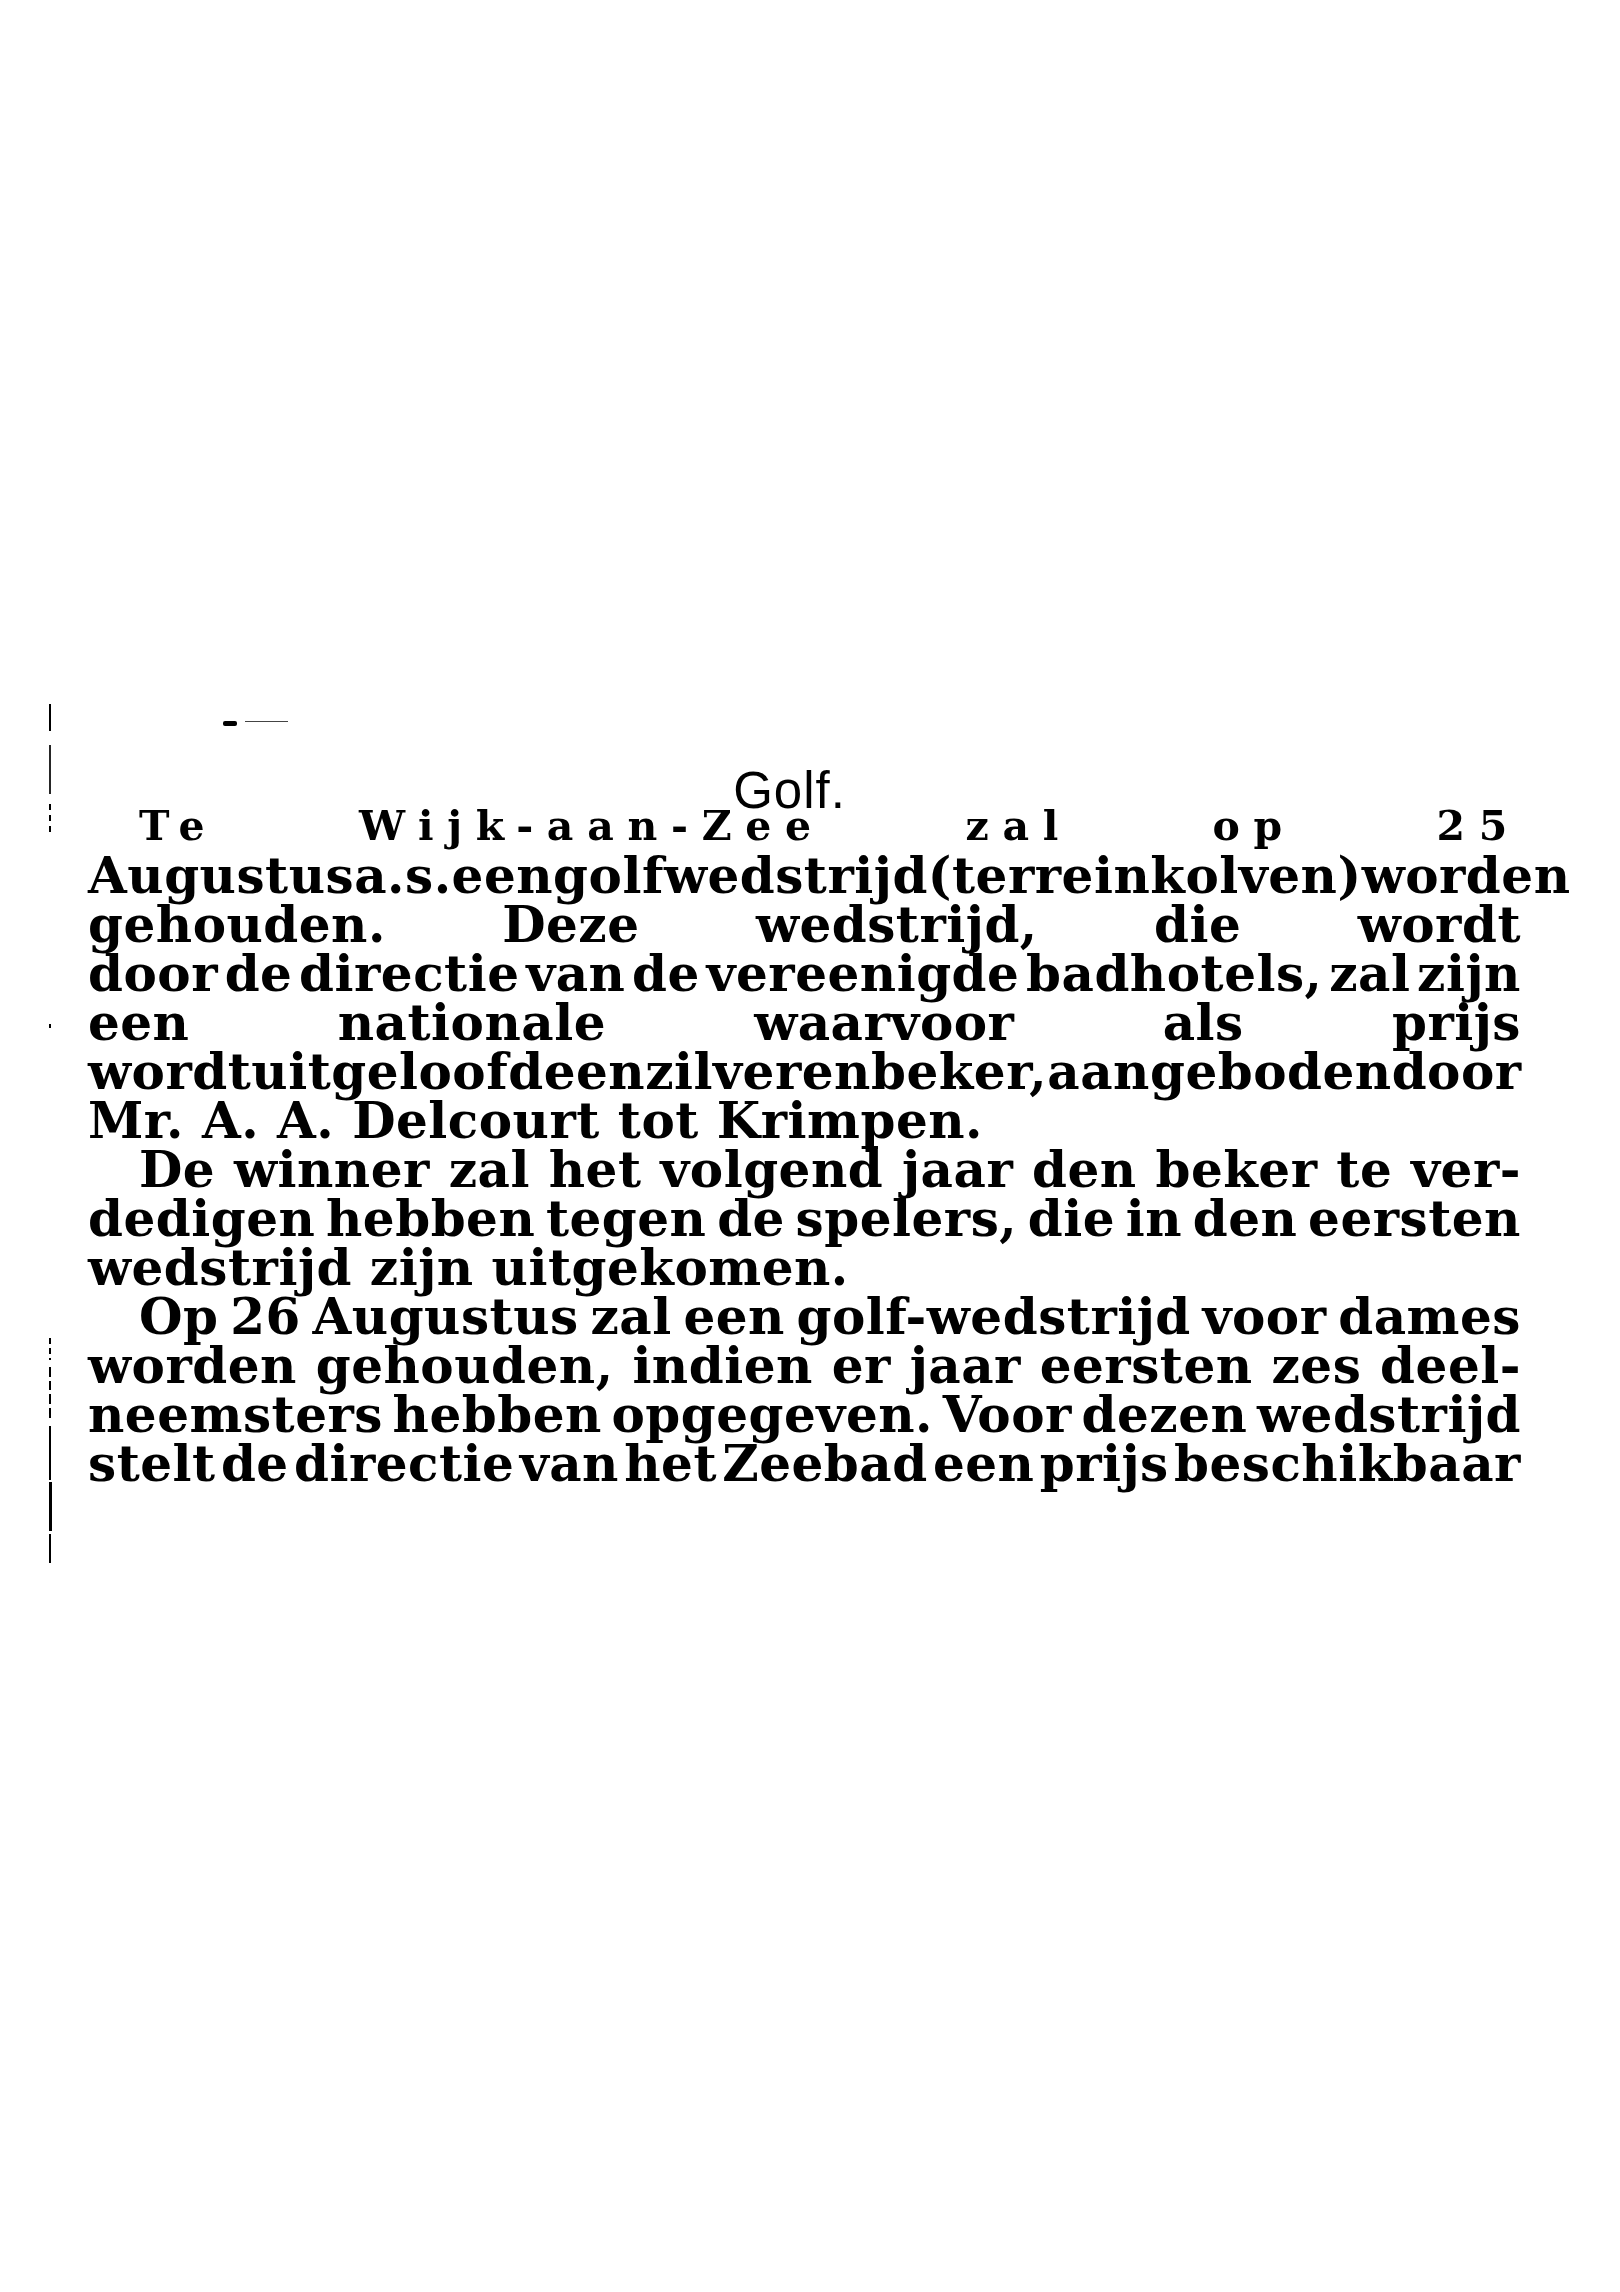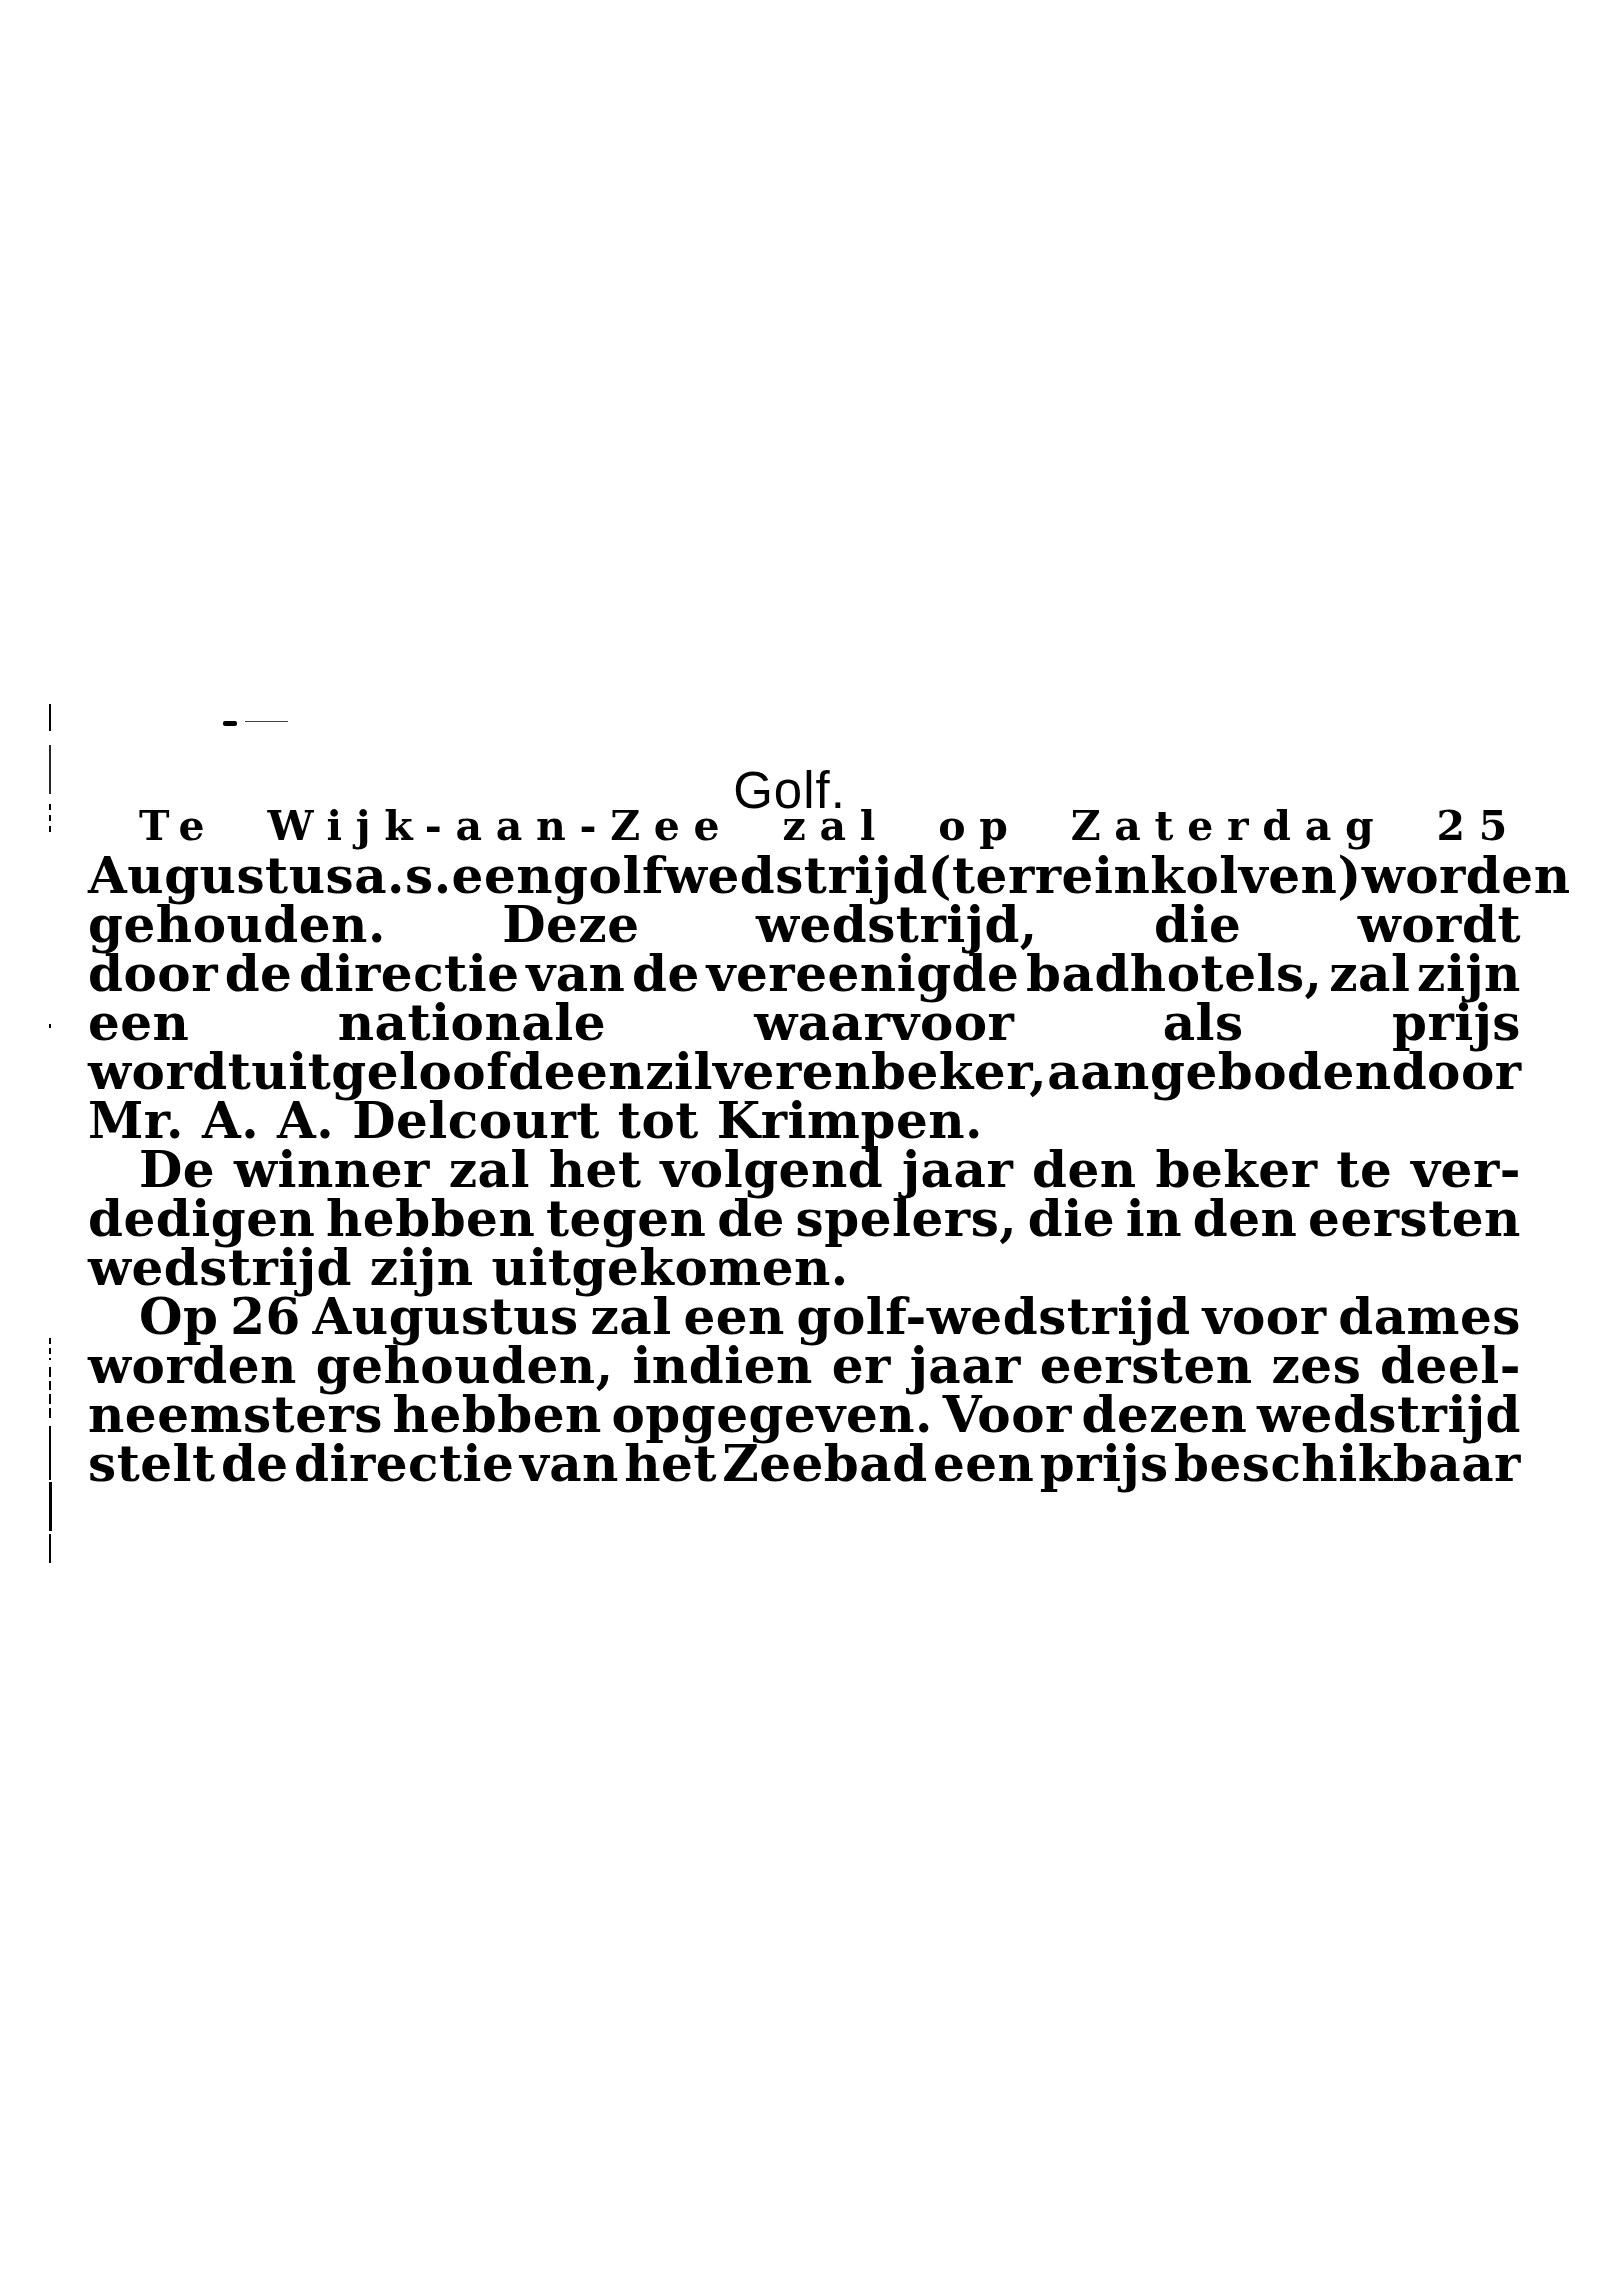--- a/index.html
+++ b/index.html
@@ -118,21 +118,20 @@
 
   <h1 class="headline">Golf.</h1>
 
   <div class="article">
 
     <div class="line indent spaced">
         <span class="word">Te</span>
         <span class="word">Wijk-aan-Zee</span>
         <span class="word">zal</span>
         <span class="word">op</span>
-        <span class="word">Zaterdag</span>
         <span class="word">25</span>
       </div>
     <div class="line">
         <span class="word">Augustus</span>
         <span class="word">a.s.</span>
         <span class="word">een</span>
         <span class="word">golfwedstrijd</span>
         <span class="word">(terreinkolven)</span>
         <span class="word">worden</span>
       </div>

